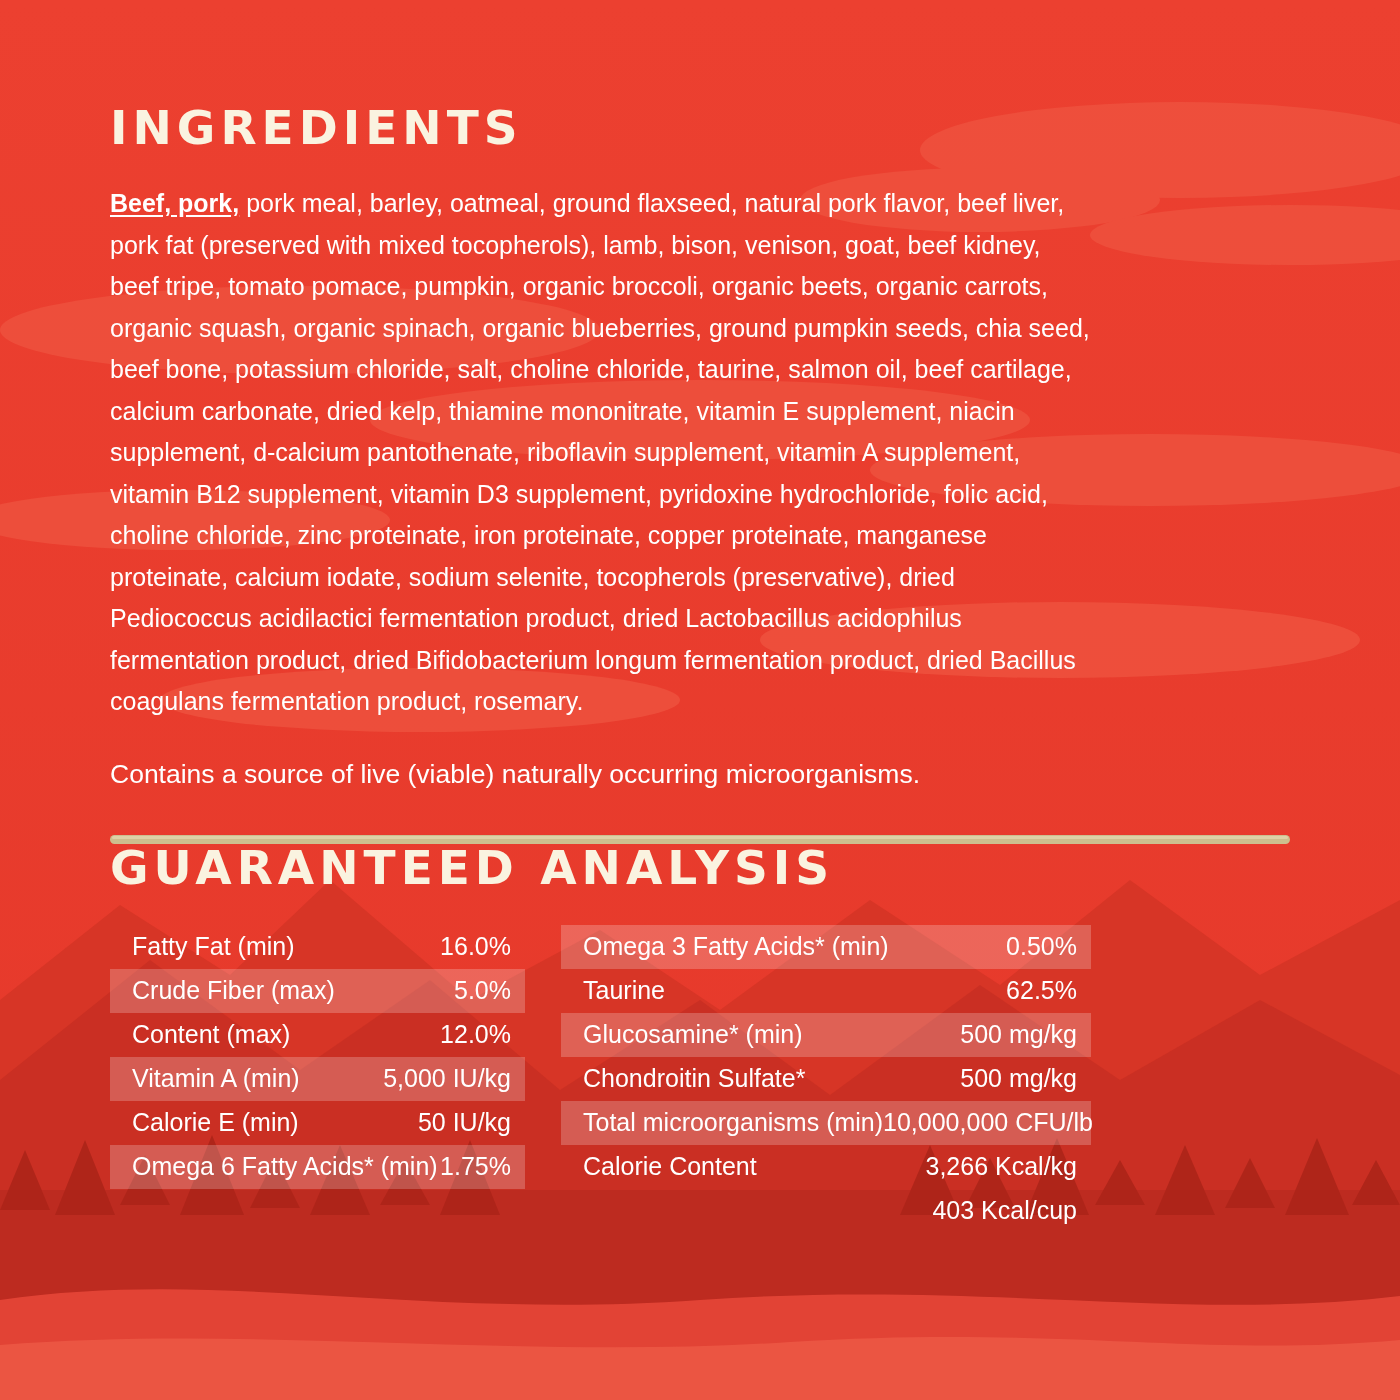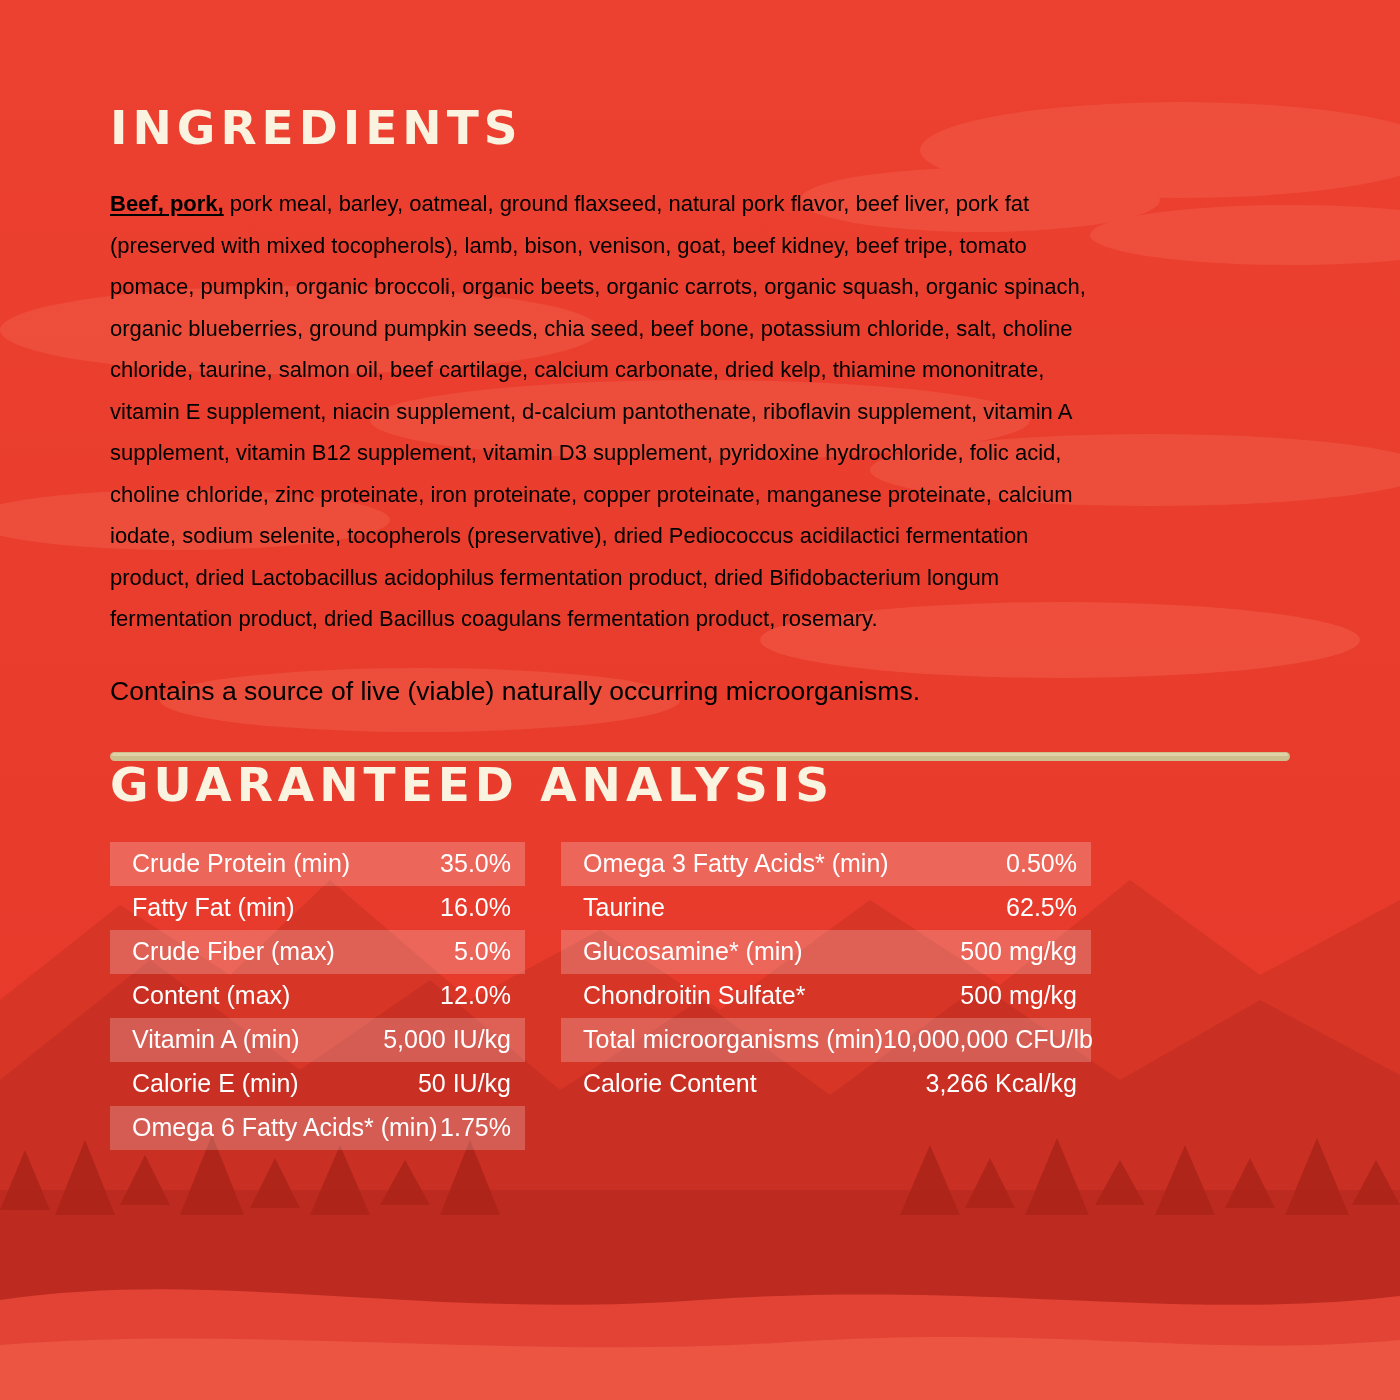--- a/index.html
+++ b/index.html
@@ -48,33 +48,33 @@
     line-height: 1;
     text-transform: uppercase;
   }
 
   #ingredients-title {
     padding-top: 104px;
   }
 
   .ingredients-body {
     margin-top: 32px;
-    color: #000000;
-    font-size: 22px;
+    color: #ffffff;
+    font-size: 25px;
     line-height: 41.5px;
     max-width: 1190px;
   }
   .ingredients-body .lead {
     font-weight: bold;
     text-decoration: underline;
     text-underline-offset: 3px;
   }
   .microorganism-note {
     margin-top: 32px;
-    color: #000000;
+    color: #ffffff;
     font-size: 26.5px;
     line-height: 38px;
   }
 
   
   .divider {
     margin: 42px 0 0 0;
     height: 9px;
     width: 1180px;
     background: #cdbf8e;
@@ -182,24 +182,20 @@
 
   <p class="microorganism-note">Contains a source of live (viable) naturally occurring microorganisms.</p>
 
   <div class="divider"></div>
 
   <h2 class="section-title" id="analysis-title">GUARANTEED ANALYSIS</h2>
 
   <div class="analysis-wrap">
 
     <div class="analysis-col">
-      <div class="ga-row shade">
-        <span class="label">Crude Protein (min)</span>
-        <span class="value">35.0%</span>
-      </div>
       <div class="ga-row">
         <span class="label">Fatty Fat (min)</span>
         <span class="value">16.0%</span>
       </div>
       <div class="ga-row shade">
         <span class="label">Crude Fiber (max)</span>
         <span class="value">5.0%</span>
       </div>
       <div class="ga-row">
         <span class="label">Content (max)</span>
@@ -237,16 +233,20 @@
         <span class="value">500 mg/kg</span>
       </div>
       <div class="ga-row shade">
         <span class="label">Total microorganisms (min)</span>
         <span class="value">10,000,000 CFU/lb</span>
       </div>
       <div class="ga-row">
         <span class="label">Calorie Content</span>
         <span class="value">3,266 Kcal/kg</span>
       </div>
+      <div class="ga-row blank-label">
+        <span class="label">Calorie Content</span>
+        <span class="value">403 Kcal/cup</span>
+      </div>
     </div>
 
   </div>
 </div>
 
 </body></html>

